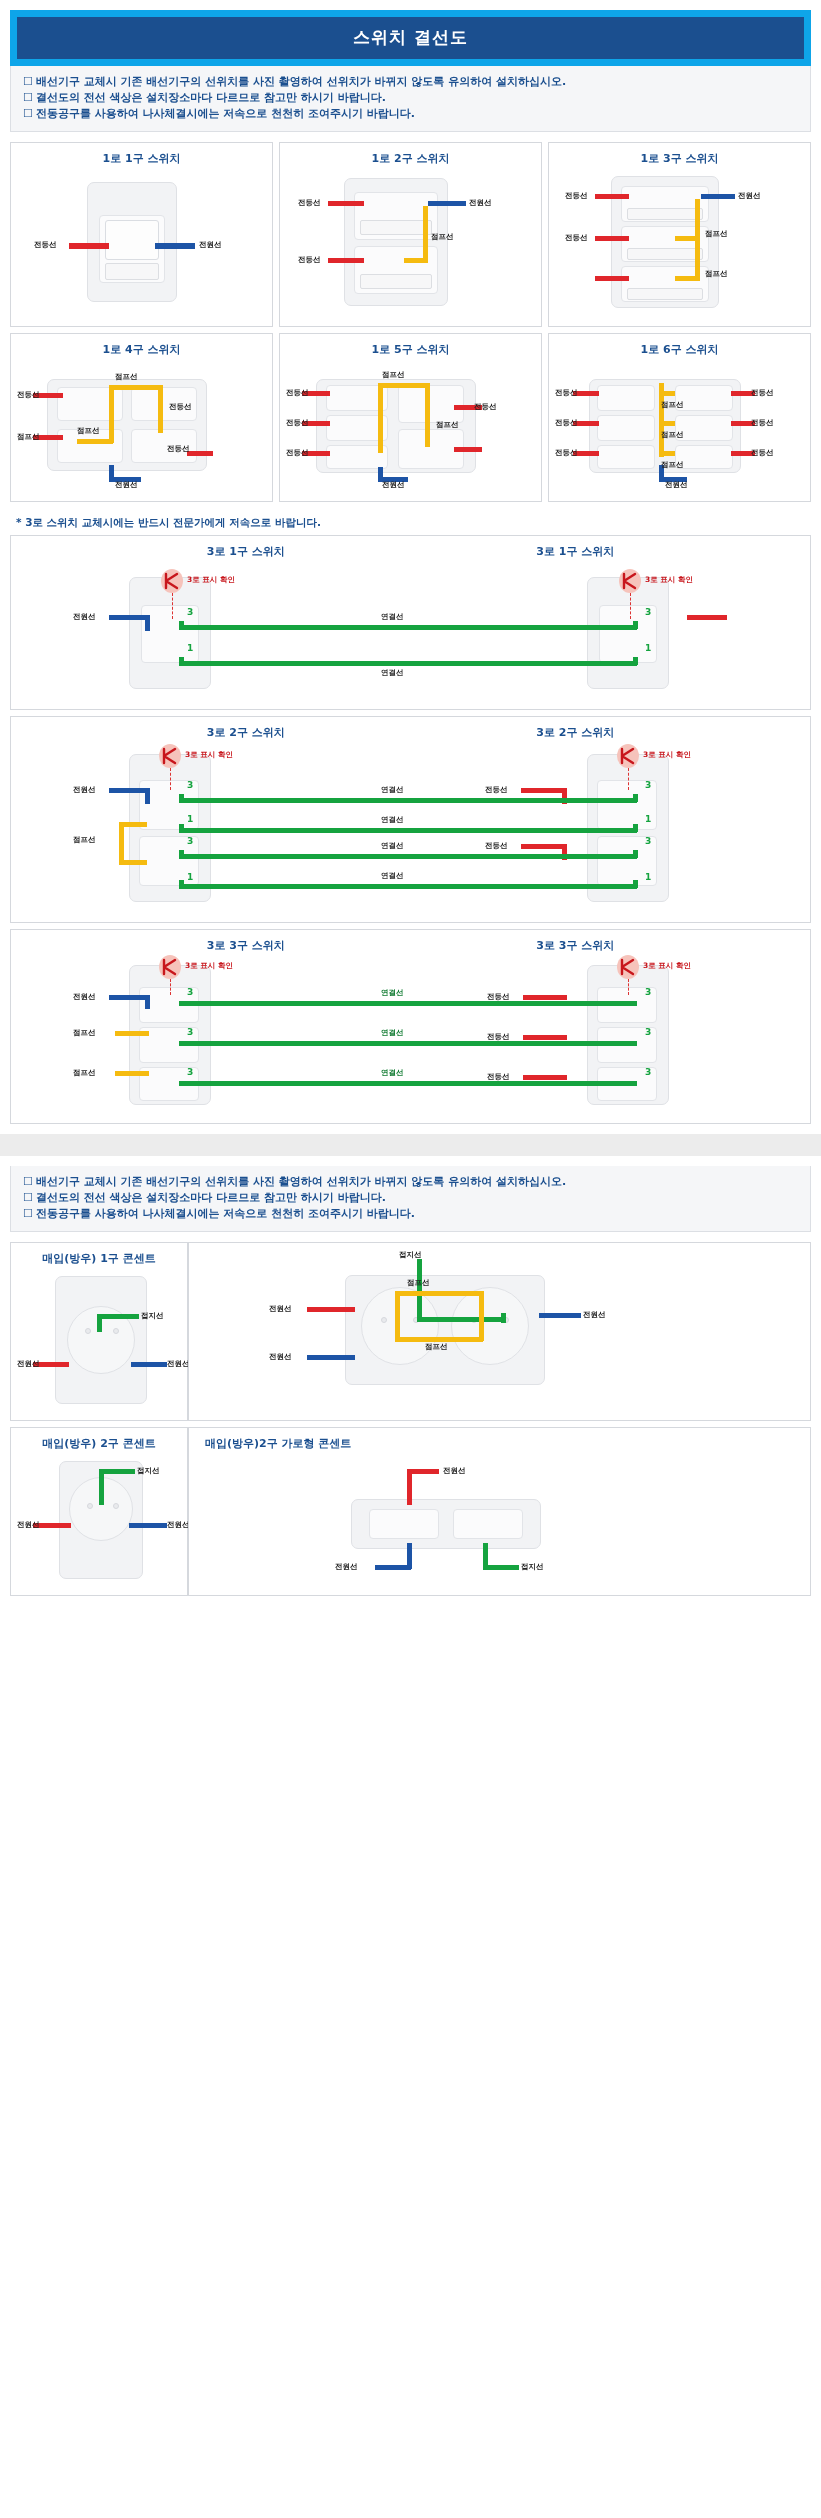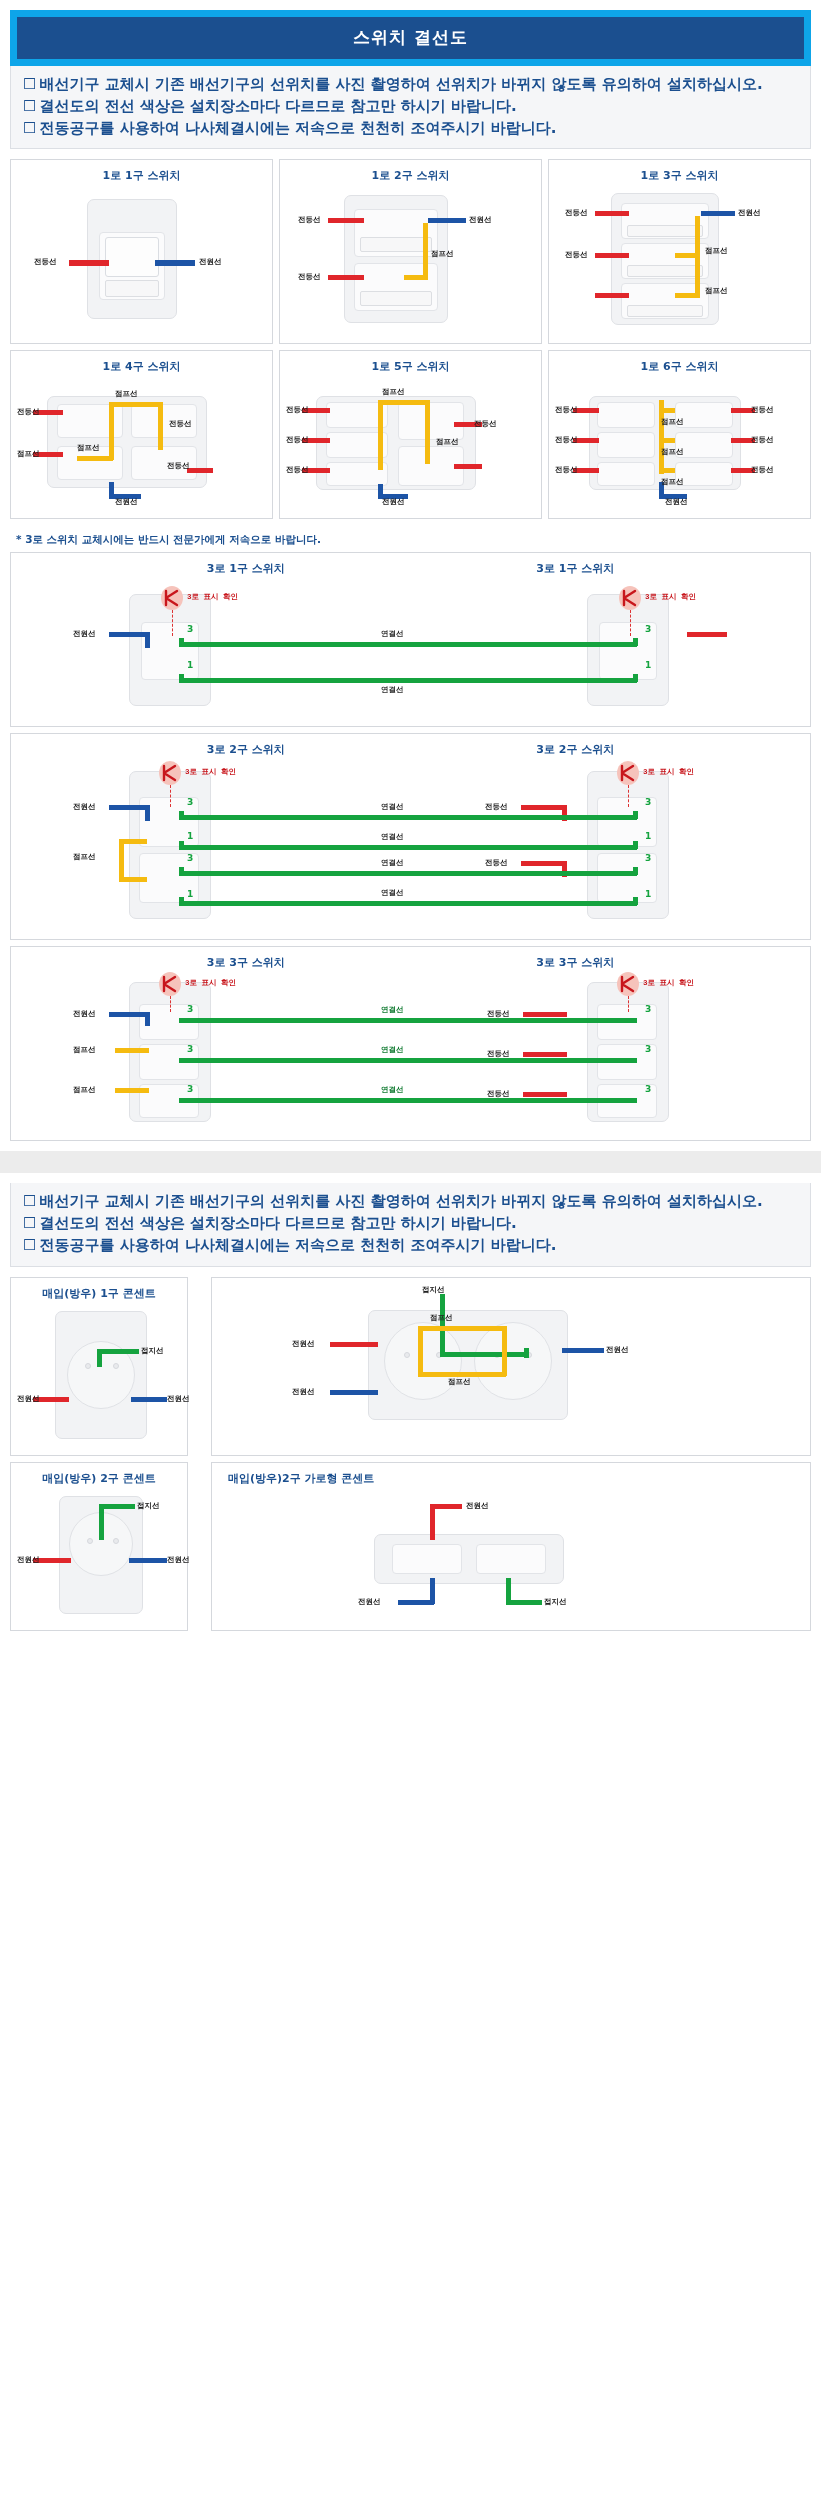--- a/index.html
+++ b/index.html
@@ -23,34 +23,34 @@
     border: 7px solid #0ea5e9;
   }
   .notes {
     background: #f5f6f8;
     border: 1px solid #dcdfe4;
     border-top: none;
     padding: 8px 12px 9px 12px;
   }
   .note-line {
     color: #1b4f8f;
-    font-size: 15px;
+    font-size: 11px;
     font-weight: bold;
     line-height: 1.45;
     white-space: nowrap;
   }
   .note-box { display: inline-block; margin-right: 3px; }
 
   .gap-band { height: 22px; background: #ececec; }
   .spacer-10 { height: 10px; }
   .spacer-6 { height: 6px; }
 
   
   .grid3 { display: flex; gap: 6px; }
-  .grid2 { display: flex; gap: 23px; }
+  .grid2 { display: flex; gap: 0; }
   .card {
     border: 1px solid #d5d8dd;
     background: #ffffff;
     flex: 1;
     padding: 8px 6px 8px 6px;
     position: relative;
   }
   .card-title {
     color: #1b4f8f;
     font-size: 11px;
@@ -135,21 +135,21 @@
   }
   .kmark-svg { position: absolute; left: 0; top: 0; }
   .kdot {
     position: absolute;
     border-left: 1px dashed #d33;
     height: 30px;
   }
   .kmark-lab {
     position: absolute;
     font-size: 7.5px; font-weight: bold;
-    color: #c8161c; white-space: nowrap; font-family: Liberation Mono, monospace;
+    color: #c8161c; white-space: nowrap;
   }
   .term-num {
     position: absolute;
     font-size: 9px; font-weight: bold;
     color: #15a33f;
   }
   .warn-line {
     color: #1b4f8f;
     font-size: 10.5px;
     font-weight: bold;

